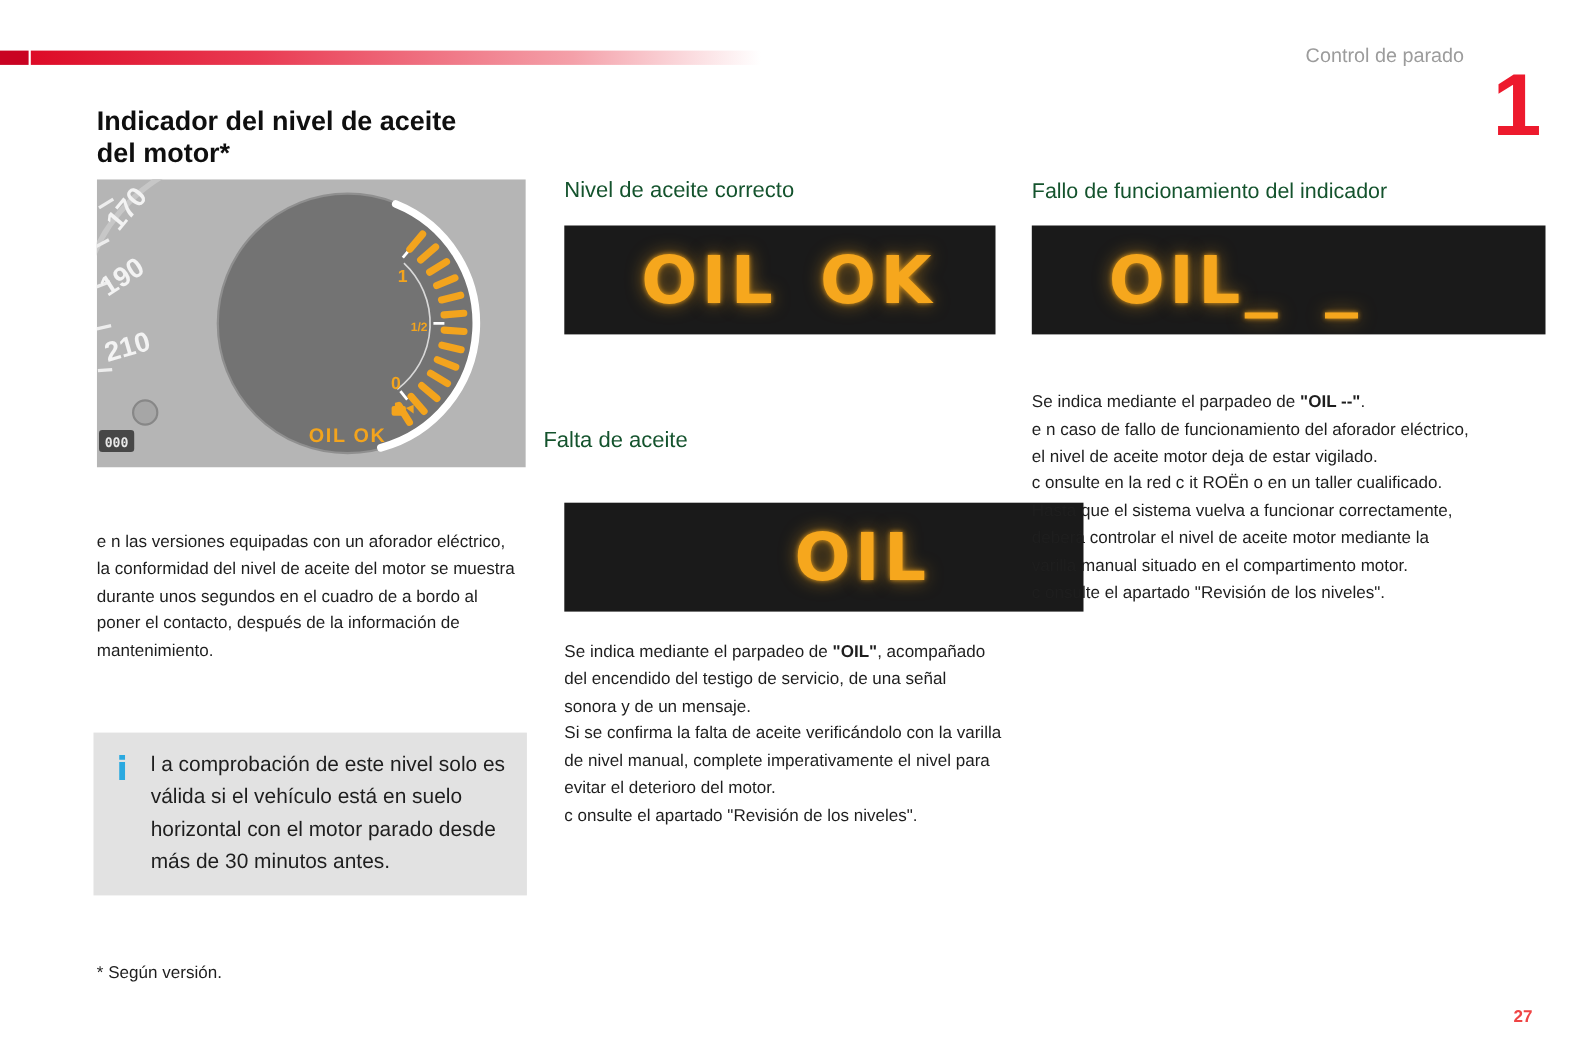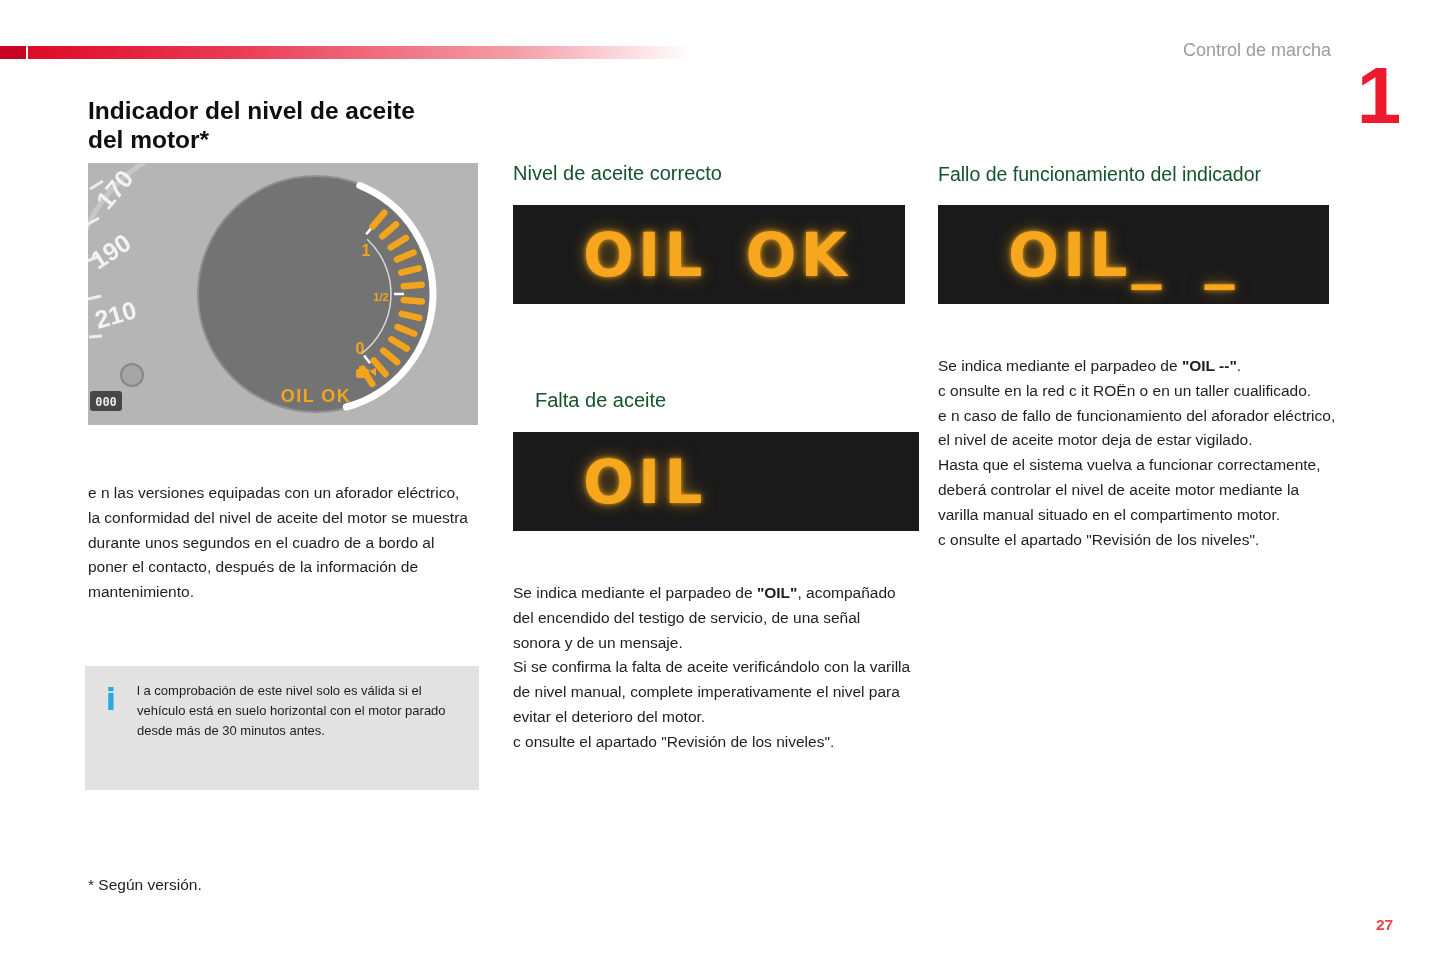--- a/index.html
+++ b/index.html
@@ -27,52 +27,52 @@
   .body-text { font-size:15.5px; line-height:1.6; color:#1e1e1e;margin-top:40px; }
   .body-text p { margin:0; }
 
   .intro { left:88px; top:441px; width:384px; }
 
   .info-box { left:85px; top:666px; width:394px; min-height:124px;
     background:#e2e2e2; display:flex; padding:15px 16px 15px 0; }
   .info-icon { flex:0 0 52px; width:52px; text-align:center; font-size:30px;
     font-weight:bold; color:#2aa9e0; line-height:1; padding-top:4px;
     font-family:"DejaVu Sans", sans-serif; }
-  .info-text { flex:1; font-size:13px; line-height:1.55; }
+  .info-text { flex:1; font-size:19px; line-height:1.55; }
 
   .footnote { left:88px; top:876px; font-size:15.5px; }
 
   .col-heading { position:absolute; font-weight:normal; font-size:20px; color:#14532d; }
   .h-ok { left:513px; top:162px; }
-  .h-low { left:535px; top:389px; }
+  .h-low { left:494px; top:389px; }
   .h-fault { left:938px; top:163px; width:400px; font-size:19.5px; }
 
   .display { position:absolute; background:#1a1a1a; display:flex; align-items:center;
     padding-left:70px; }
   .display-ok    { left:513px; top:205px; width:392px; height:99px; }
-  .display-low   { left:513px; top:432px; width:406px; height:99px; }
-  .display-fault { left:938px; top:205px; width:391px; height:99px; }
+  .display-low   { left:513px; top:457px; width:472px; height:99px;justify-content:center; }
+  .display-fault { left:938px; top:205px; width:467px; height:99px; }
   .display-text { font-family:"DejaVu Sans", sans-serif; font-size:60px; font-weight:bold;
     color:#f6a71d; letter-spacing:4px; word-spacing:14px; white-space:pre;
     text-shadow:0 0 16px rgba(246,167,29,.55), 0 0 5px rgba(246,167,29,.9); }
 
   .mid-para { left:513px; top:541px; width:398px; }
   .right-para { left:938px; top:314px; width:400px; }
 
   .page-num { left:1376px; top:916px; font-size:15.5px; font-weight:bold; color:#ef4444; }
 </style>
 </head>
 <body>
 
 <div class="page">
 
   <div class="abs topbar-solid"></div>
   <div class="abs topbar-grad"></div>
 
-  <div class="abs running-header">Control de marcha</div>
+  <div class="abs running-header">Control de parado</div>
   <div class="abs chapter-num">1</div>
 
   <h1 class="abs title"><span>Indicador del nivel de aceite</span><br><span>del motor*</span></h1>
 
   <div class="abs gauge-wrap">
     <svg viewBox="0 0 390 262">
       <rect x="0" y="0" width="390" height="262" fill="#b5b5b5"></rect>
       <path d="M -12 100 A 150 150 0 0 1 115 -22" stroke="#c7c7c7" stroke-width="5" fill="none"></path>
 
       <g stroke="#ededed" stroke-width="3">
@@ -162,21 +162,21 @@
     <p>c onsulte el apartado "Revisión de los niveles".</p>
   </div>
 
   <h2 class="col-heading h-fault">Fallo de funcionamiento del indicador</h2>
   <div class="display display-fault">
     <span class="display-text">OIL_ _</span>
   </div>
 
   <div class="abs right-para body-text">
     <p><span>Se indica mediante el parpadeo de </span><b>"OIL --"</b><span>.</span></p>
+    <p>e n caso de fallo de funcionamiento del aforador eléctrico, el nivel de aceite motor deja de estar vigilado.</p>
     <p>c onsulte en la red c it ROËn o en un taller cualificado.</p>
-    <p>e n caso de fallo de funcionamiento del aforador eléctrico, el nivel de aceite motor deja de estar vigilado.</p>
     <p>Hasta que el sistema vuelva a funcionar correctamente, deberá controlar el nivel de aceite motor mediante la varilla manual situado en el compartimento motor.</p>
     <p>c onsulte el apartado "Revisión de los niveles".</p>
   </div>
 
   <div class="abs page-num">27</div>
 
 </div>
 
 </body></html>

